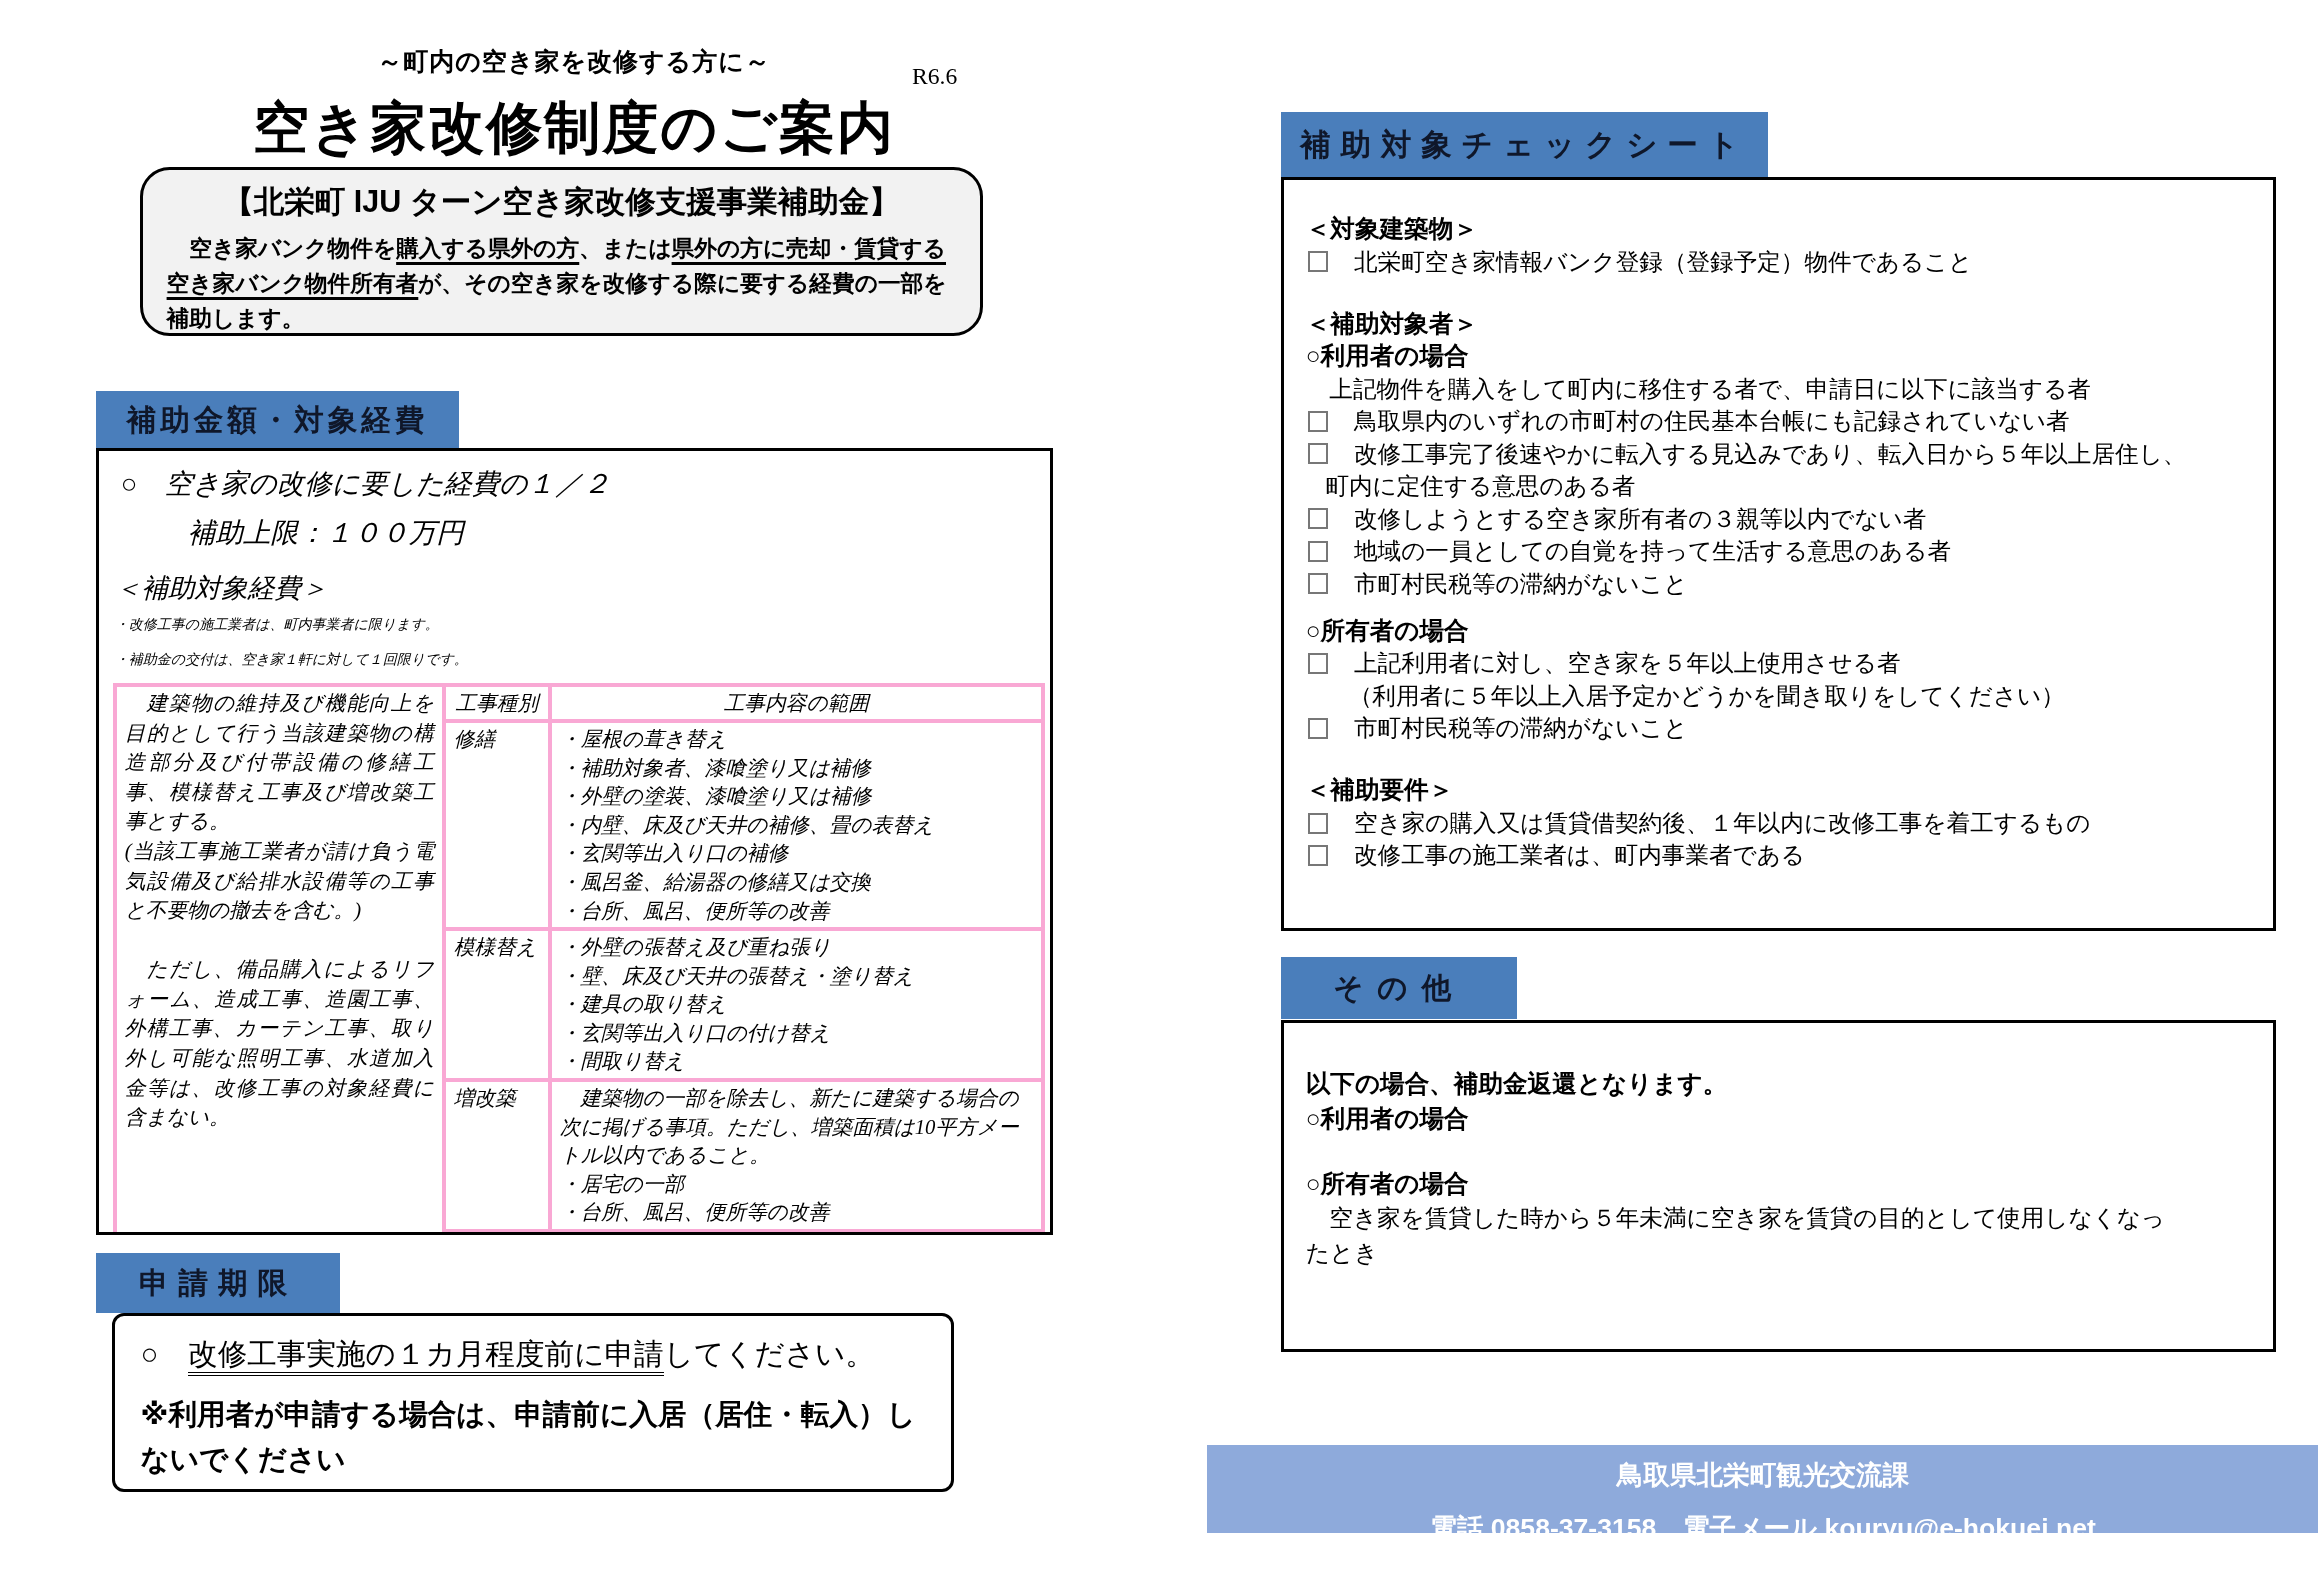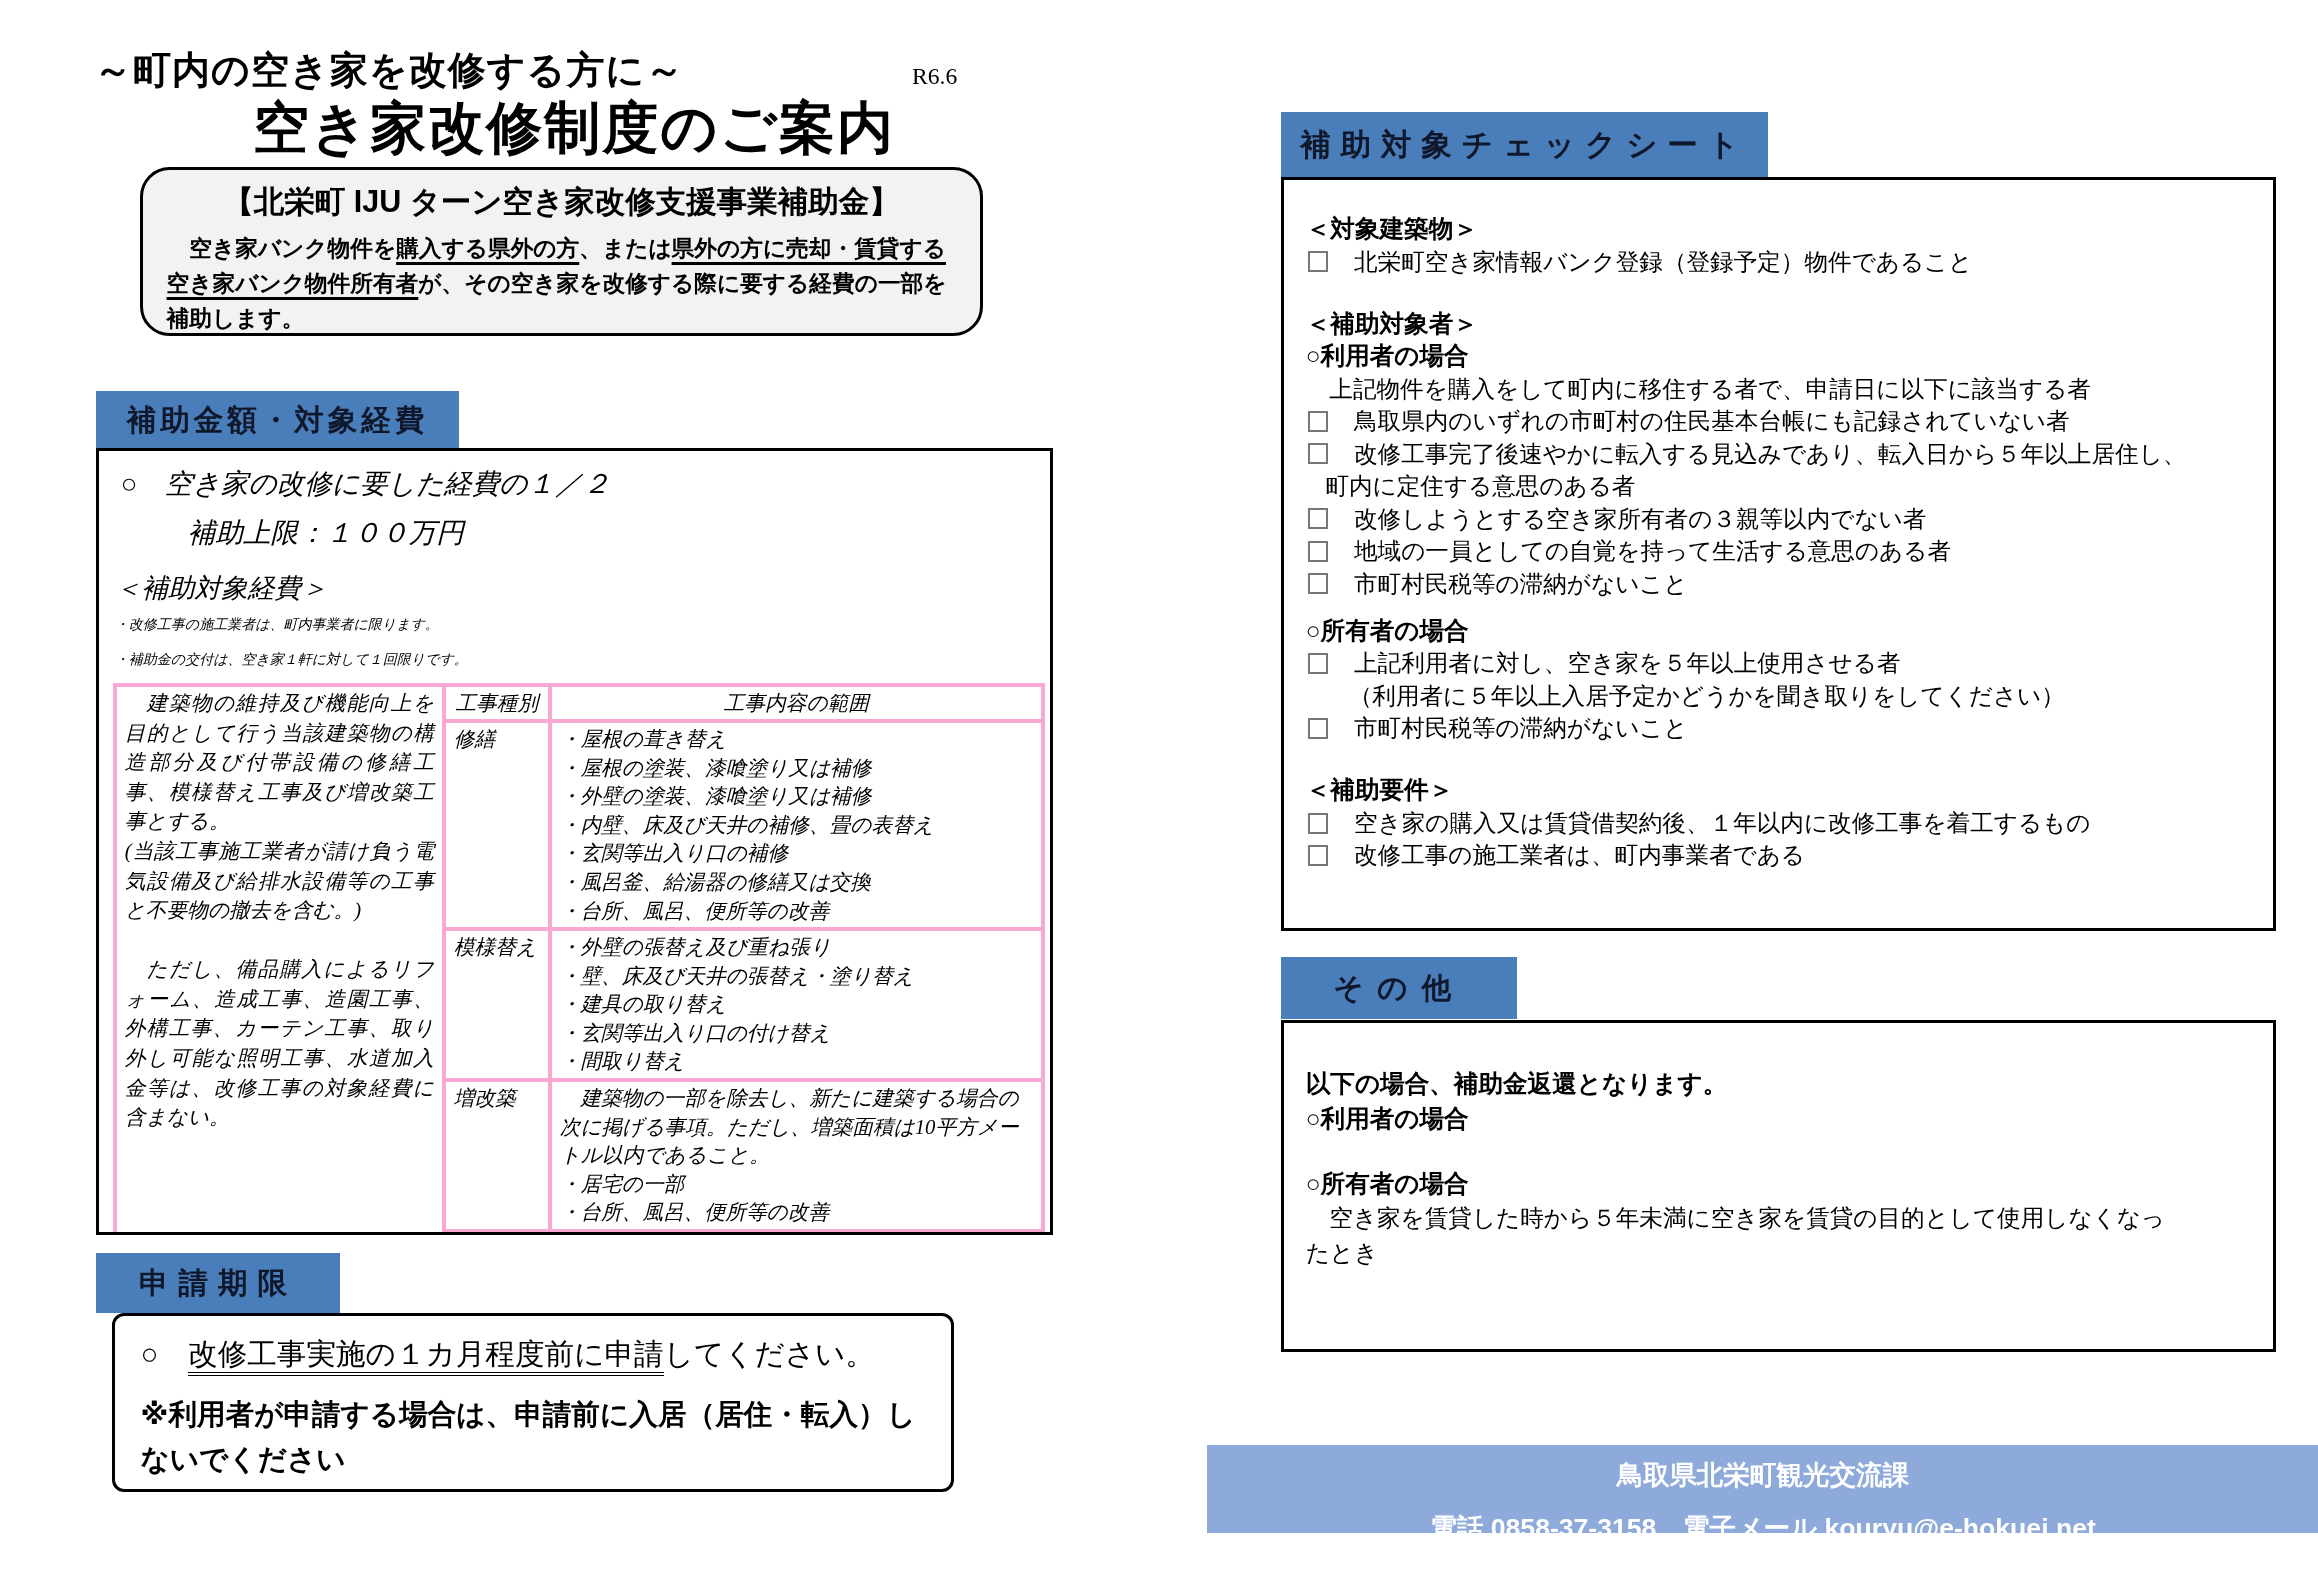--- a/index.html
+++ b/index.html
@@ -1,22 +1,22 @@
 <!DOCTYPE html>
 <html><head>
 <meta charset="utf-8">
 <style>
   * { box-sizing: border-box; }
   html,body { margin:0; padding:0; background:#ffffff; }
   .page { position:relative; width:2319px; height:1580px; background:#fff; overflow:hidden;
           font-family:"Liberation Serif","DejaVu Serif",serif; color:#000; }
 
-  .subtitle { position:absolute; left:94px; top:45px; width:960px; 
+  .subtitle { position:absolute; left:94px; top:45px; width:960px; text-align:center;
               font-family:"Liberation Sans","DejaVu Sans",sans-serif; font-weight:bold;
-              font-size:38px; letter-spacing:1px; }
+              font-size:25px; letter-spacing:1px; }
   .revision { position:absolute; left:912px; top:63px; font-size:23.6px; }
   .title    { position:absolute; left:94px; top:91px; width:960px; margin:0; text-align:center;
               font-family:"Liberation Sans","DejaVu Sans",sans-serif; font-weight:900;
               font-size:56px; letter-spacing:2px; }
 
   .intro-box { position:absolute; left:140px; top:167px; width:843px; height:169px;
                border:3.4px solid #000; border-radius:29.6px; background:#f2f2f2;
                padding:9.9px 23.6px 0 23.6px; overflow:hidden; }
   .intro-heading { text-align:center; font-family:"Liberation Sans","DejaVu Sans",sans-serif;
                    font-weight:bold; font-size:30.5px; margin:2px 0 0 0; }
@@ -111,21 +111,21 @@
               <p class="spacer"></p>
               <p>　ただし、備品購入によるリフォーム、造成工事、造園工事、外構工事、カーテン工事、取り外し可能な照明工事、水道加入金等は、改修工事の対象経費に含まない。</p>
             </td>
             <th>工事種別</th>
             <th>工事内容の範囲</th>
           </tr>
           <tr>
             <td class="tcell-type">修繕</td>
             <td class="tcell-body">
               <div>・屋根の葺き替え</div>
-              <div>・屋根の塗装、漆喰塗り又は補修</div>
+              <div>・補助対象者、漆喰塗り又は補修</div>
               <div>・外壁の塗装、漆喰塗り又は補修</div>
               <div>・内壁、床及び天井の補修、畳の表替え</div>
               <div>・玄関等出入り口の補修</div>
               <div>・風呂釜、給湯器の修繕又は交換</div>
               <div>・台所、風呂、便所等の改善</div>
             </td>
           </tr>
           <tr>
             <td class="tcell-type">模様替え</td>
             <td class="tcell-body">

